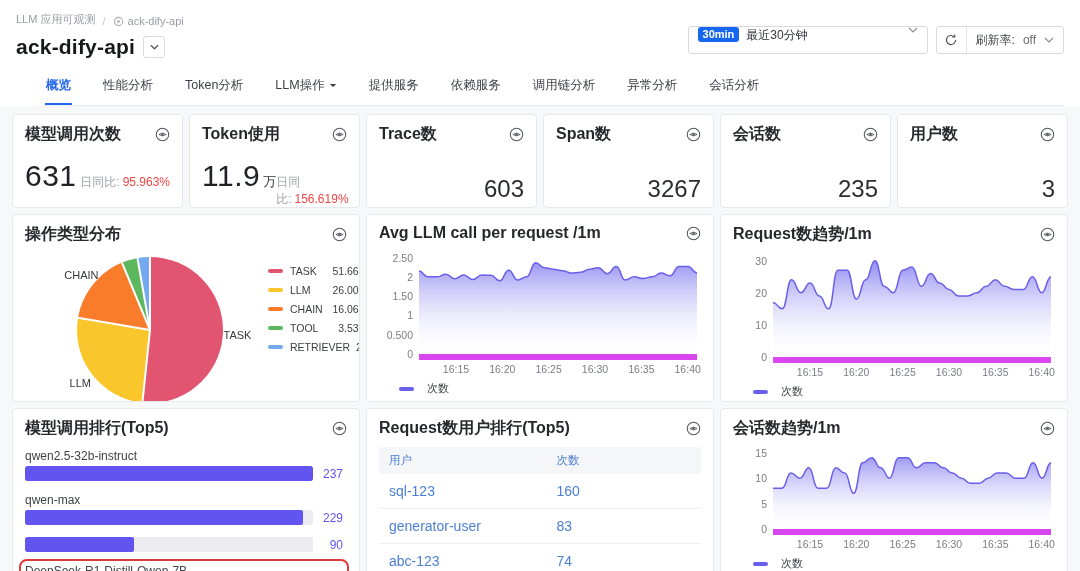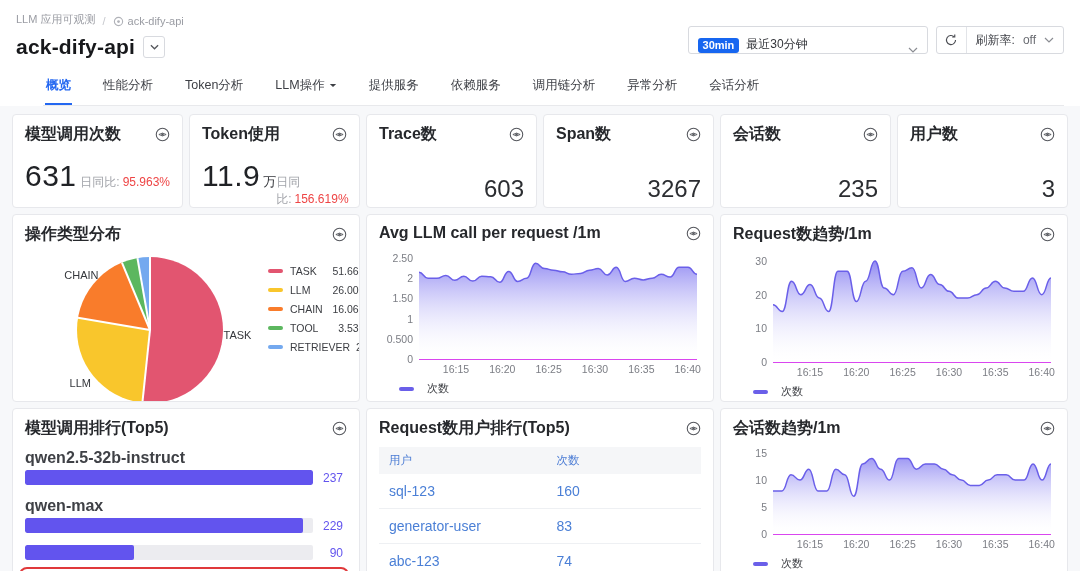--- a/index.html
+++ b/index.html
@@ -9,21 +9,21 @@
   
   .topbar { background:#fff; padding:0 16px; position:relative; }
   .breadcrumb { display:flex; align-items:flex-end; gap:7px; padding-top:12px; font-size:11px; color:#9a9ca3; }
   .breadcrumb .sep { color:#c6c8cd; }
   .crumb-cur { display:flex; align-items:center; gap:4px; color:#9a9ca3; }
   .title-row { display:flex; align-items:center; gap:8px; margin-top:8px; }
   .page-title { font-size:21px; font-weight:bold; color:#17181b; letter-spacing:.2px; }
   .title-caret { width:22px; height:22px; border:1px solid #d8dadf; border-radius:3px; background:#fff; display:flex; align-items:center; justify-content:center; cursor:pointer; }
 
   .toolbar { position:absolute; right:16px; top:26px; display:flex; align-items:center; gap:8px; }
-  .time-picker { width:240px; height:28px; border:1px solid #d8dadf; border-radius:3px; display:flex; align-items:flex-end; padding:0 9px; gap:7px; background:#fff; cursor:pointer; }
+  .time-picker { width:240px; height:28px; border:1px solid #d8dadf; border-radius:3px; display:flex; align-items:flex-start; padding:0 9px; gap:7px; background:#fff; cursor:pointer; }
   .time-badge { background:#1766f0; color:#fff; font-size:11px; font-weight:bold; padding:2px 5px; border-radius:3px; line-height:1; }
   .time-label { font-size:12px; color:#33353a; flex:1; }
   .refresh-group { display:flex; align-items:center; height:28px; border:1px solid #d8dadf; border-radius:3px; background:#fff; }
   .refresh-btn { width:30px; height:100%; display:flex; align-items:center; justify-content:center; border-right:1px solid #e2e4e8; cursor:pointer; }
   .rate-box { display:flex; align-items:center; gap:8px; padding:0 9px; font-size:12px; color:#42444a; cursor:pointer; }
   .rate-value { color:#6a6c72; }
 
   .tabs { display:flex; gap:30px; margin-top:10px; border-bottom:1px solid #e8e9ec; padding:0 2px;margin-left:27px; }
   .tab { font-size:12.5px; color:#3d3f45; padding:8px 1px 9px; cursor:pointer; display:flex; align-items:center; gap:4px; border-bottom:2px solid transparent; }
   .tab.active { color:#2367f1; border-bottom-color:#2367f1; font-weight:bold; }
@@ -55,32 +55,32 @@
   .pie-sep { position:absolute; left:calc(50% - 1px); top:0; width:2px; height:50%; background:#fff; transform-origin:50% 100%; }
   .pie-label { position:absolute; font-size:11px; color:#35373c; transform:translate(-50%,-50%); }
   .pie-legend { position:absolute; left:243px; top:16px; width:100px; }
   .legend-row { display:flex; align-items:center; margin-bottom:7px; }
   .legend-dash { width:15px; height:4px; border-radius:2px; margin-right:7px; flex:none; }
   .legend-name { font-size:10.5px; color:#3b3d42; flex:1; white-space:nowrap; }
   .legend-pct { font-size:10.5px; color:#3b3d42; margin-left:6px; }
 
   
   .chart-body { margin:6px 4px 0 40px; position:relative; }
-  .plot { position:relative; border-bottom:1px solid #d946ef; }
+  .plot { position:relative; border-bottom:6px solid #d946ef; }
   .plot svg { display:block; width:100%; height:100%; }
   .ytick { position:absolute; left:-38px; width:32px; text-align:right; font-size:10.5px; color:#7b7d84; transform:translateY(-50%); }
   .xaxis { position:relative; height:15px; margin-top:3px; }
   .xtick { position:absolute; top:0; transform:translateX(-50%); font-size:10.5px; color:#7b7d84; }
   .chart-legend { display:flex; align-items:center; gap:6px; margin-top:3px; margin-left:-20px; }
   .chart-legend .legend-name { flex:none; font-size:11px; }
 
   
   .bars { margin-top:8px; position:relative; }
   .bar-item { margin-bottom:7px; position:relative; padding:2px 4px 3px 0; }
-  .bar-label { font-size:16px; color:#3f4146; margin-bottom:3px;font-weight:bold; }
+  .bar-label { font-size:12px; color:#3f4146; margin-bottom:3px; }
   .bar-line { display:flex; align-items:center; }
   .bar-track { flex:1; height:15px; background:#ececf0; border-radius:2px; overflow:hidden; }
   .bar-fill { height:100%; border-radius:2px; }
   .bar-value { width:30px; text-align:right; font-size:12px; color:#6254ee; }
   .bar-item.highlighted::after { content:""; position:absolute; left:-6px; right:-2px; top:-3px; bottom:-1px; border:2px solid #e0393b; border-radius:8px; pointer-events:none; }
 
   
   .user-table { width:100%; border-collapse:collapse; margin-top:8px; }
   .user-table th { background:#f5f6f8; font-weight:normal; text-align:left; font-size:11.5px; color:#4a7bd4; padding:6px 10px; }
   .user-table td { font-size:14px; color:#4a7fd6; padding:9px 10px; border-bottom:1px solid #eef0f3; cursor:pointer; }

